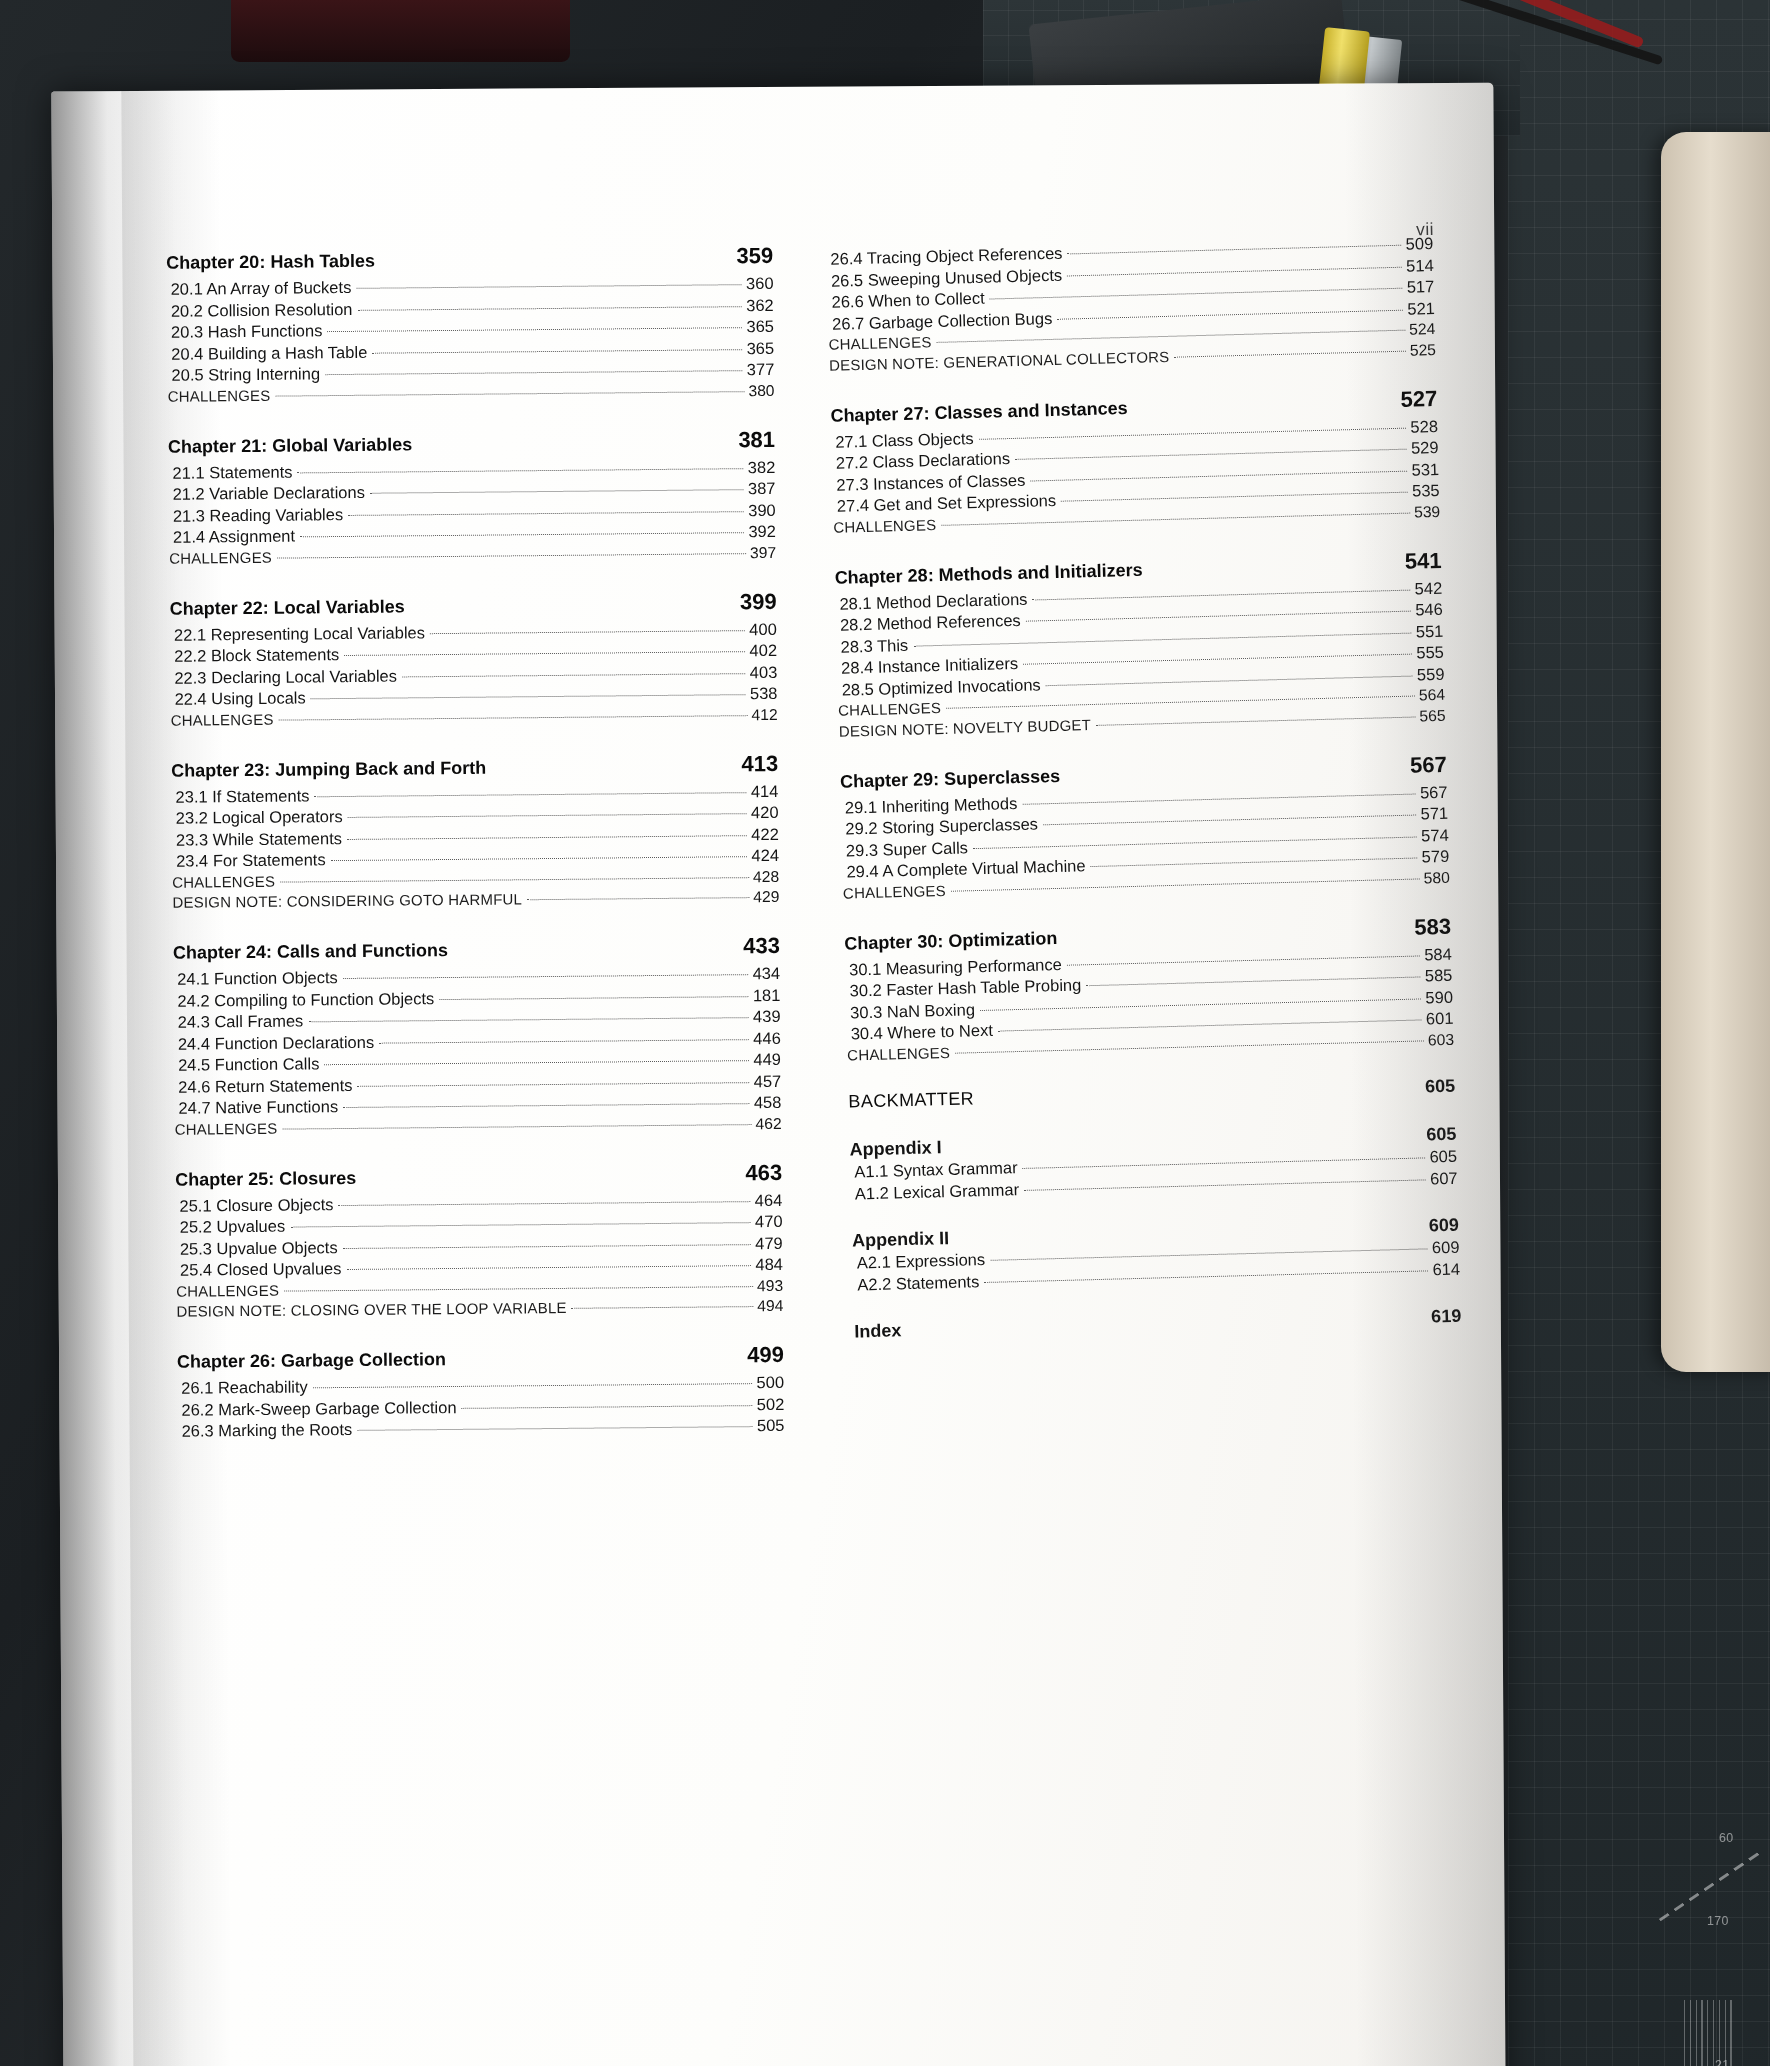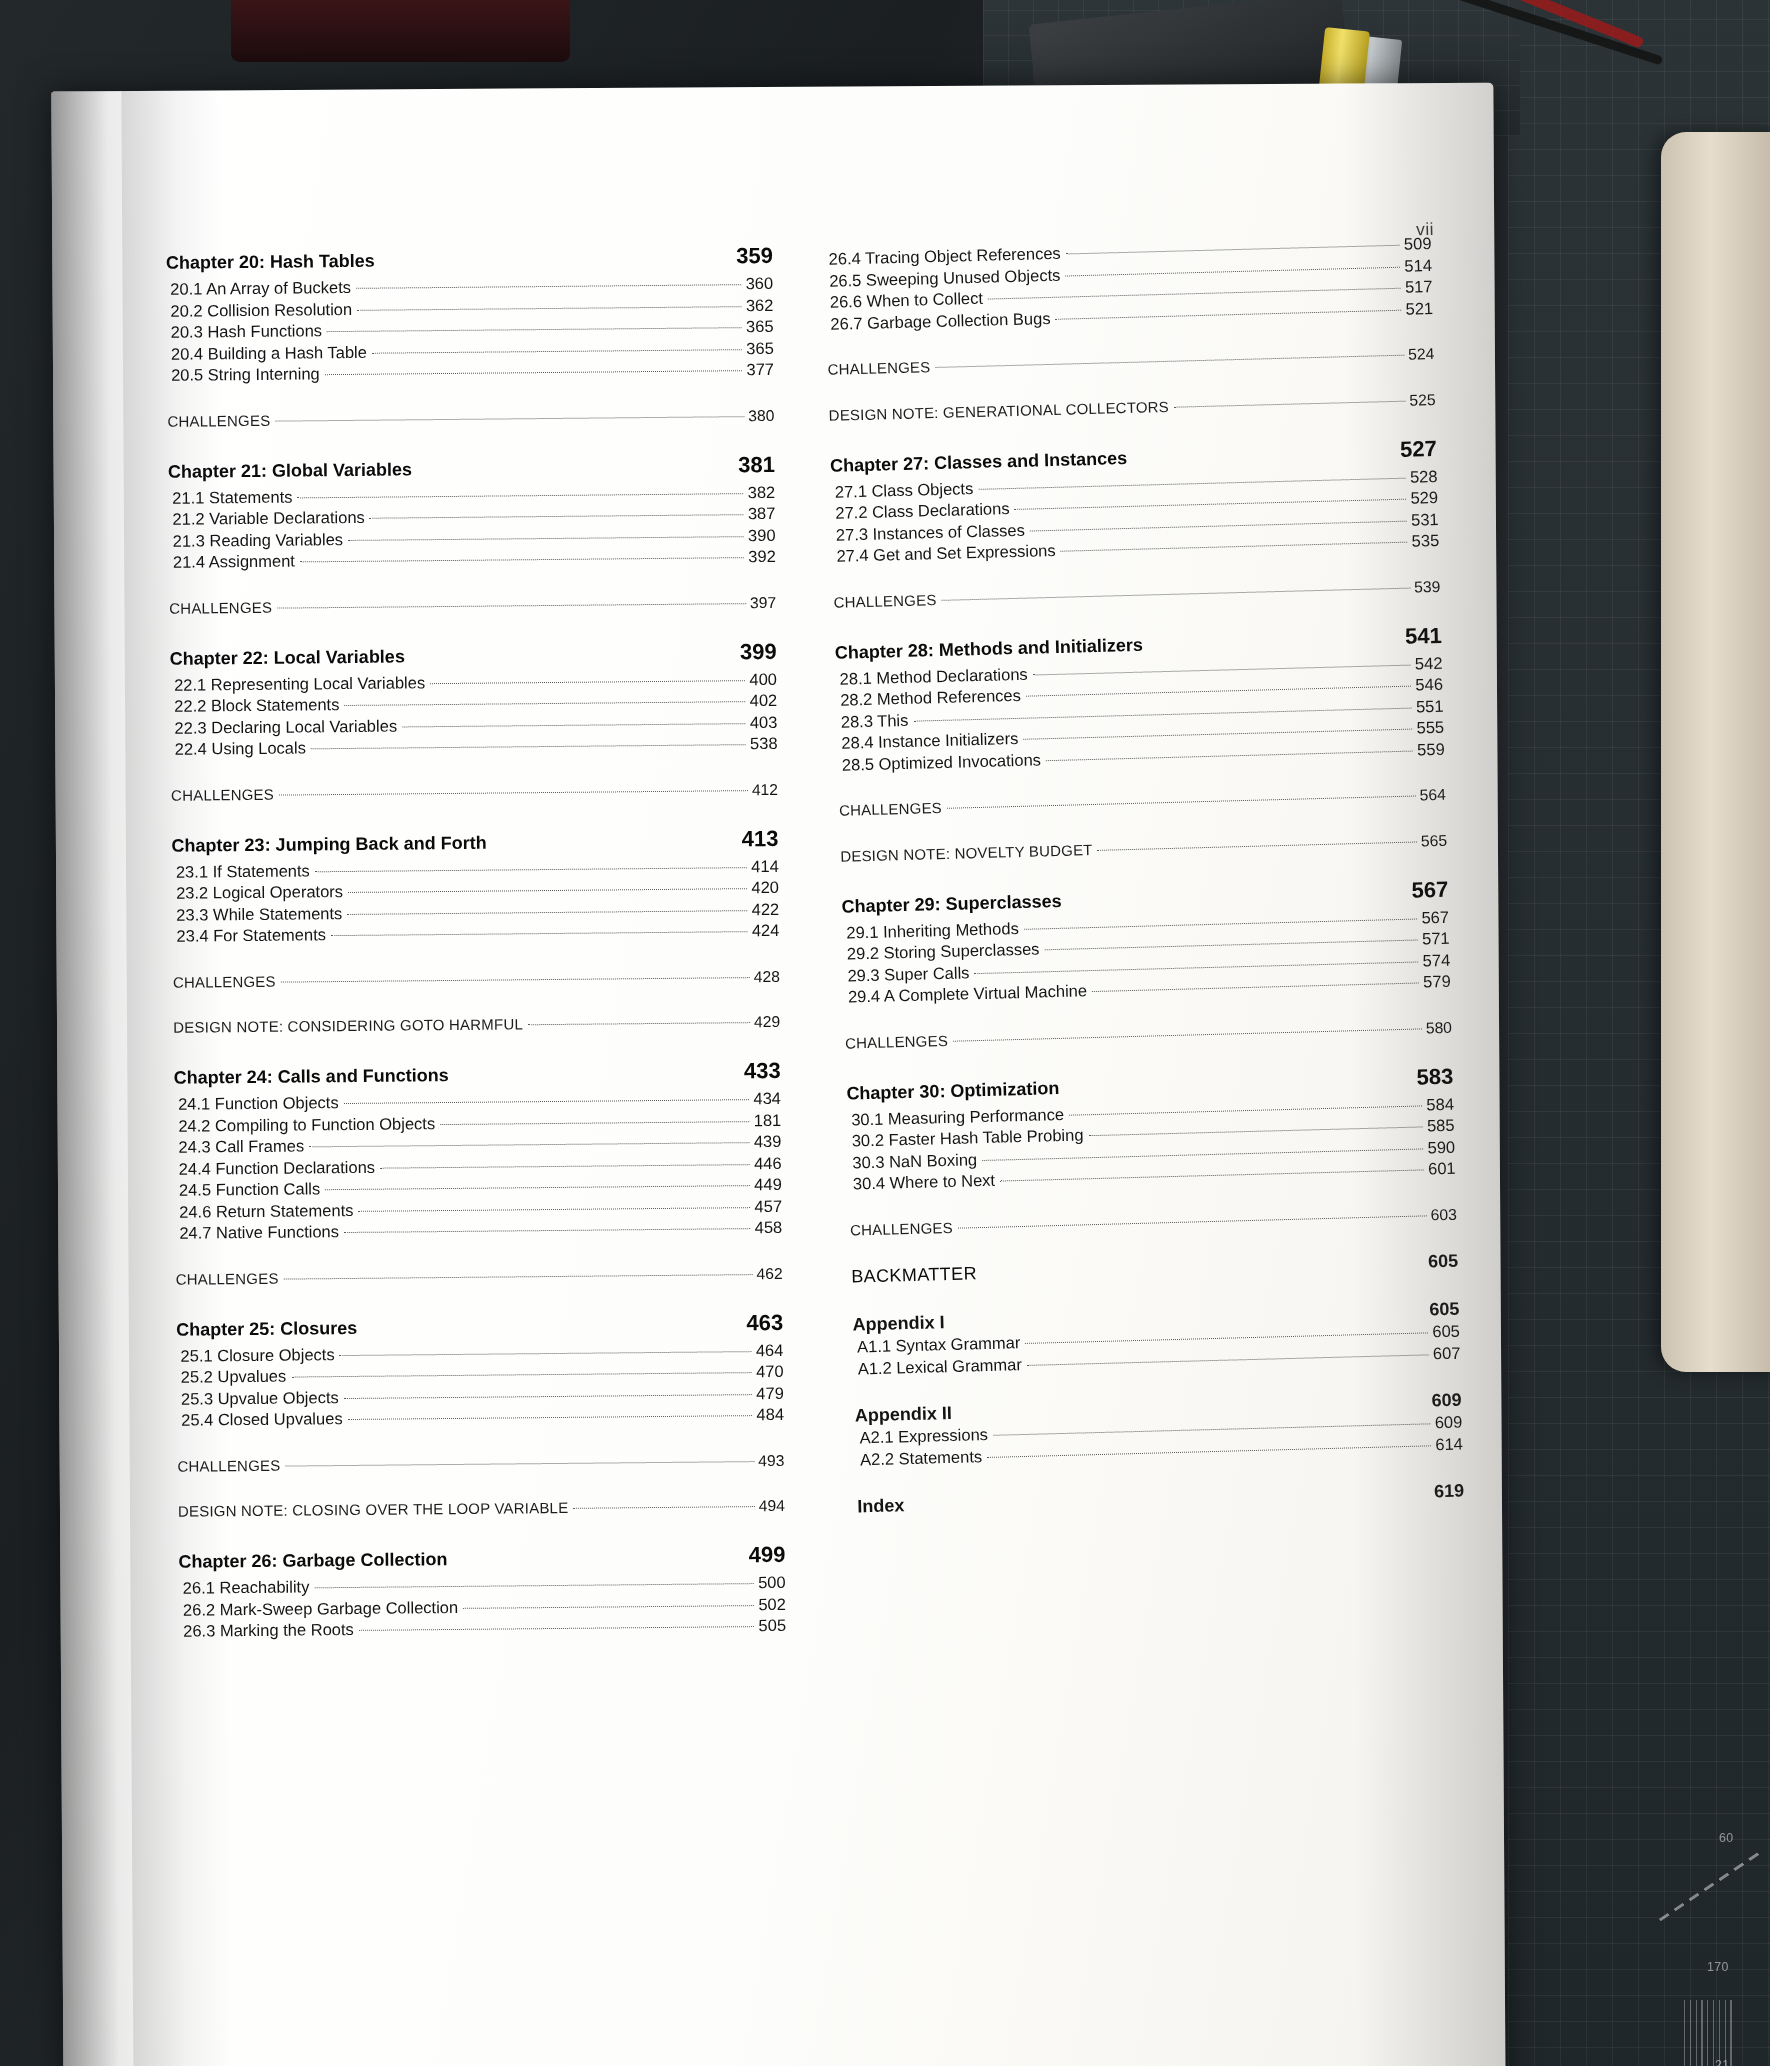--- a/index.html
+++ b/index.html
@@ -169,21 +169,21 @@
   }
   .row .page { font-size: 16.5px; color: #141414; font-variant-numeric: tabular-nums; }
 
   .row.chapter { margin-bottom: 5px; }
   .row.chapter .label { font-size: 18px; font-weight: bold; color: #0b0b0b; }
   .row.chapter .page  { font-size: 22px; font-weight: bold; color: #0b0b0b; }
   .row.chapter .dots  { border-bottom: none; }
 
   .row.section .label { padding-left: 4.1px; }
   .row.caps .label { font-size: 15px; letter-spacing: 0.2px; color: #1d1d1d; }
-  .row.caps .page  { font-size: 15.7px; margin-top: 25px; }
+  .row.caps .page  { font-size: 15.7px; }
 
   .row.backmatter { margin-top: 12.4px; margin-bottom: 4.1px; }
   .row.backmatter .label { font-size: 18px; letter-spacing: 0.4px; color: #0b0b0b; }
   .row.backmatter .page  { font-size: 18px; font-weight: bold; }
   .row.backmatter .dots  { border-bottom: none; }
 
   .row.appendix .label { font-size: 18px; font-weight: bold; }
   .row.appendix .page  { font-size: 18px; font-weight: bold; }
   .row.appendix .dots  { border-bottom: none; }
 
@@ -203,21 +203,21 @@
   <div id="clutter-a"></div>
   <div id="clutter-b"></div>
   <div id="cable1"></div>
   <div id="cable2"></div>
   <div id="tool-grey"></div>
   <div id="tool-yellow"></div>
   <div id="beige"></div>
   <div id="mat-diag"></div>
   <div id="mat-ruler"></div>
   <div class="mat-label" style="left:1719px; top:1831px;text-align:center;">60</div>
-  <div class="mat-label" style="left:1707px; top:1960px;">170</div>
+  <div class="mat-label" style="left:1707px; top:1914px;">170</div>
   <div class="mat-label" style="left:1715px; top:2058px;">21</div>
 </div>
 
 <div id="edge"></div>
 
 <div id="book">
   <div id="page">
     <div id="gutter"></div>
     <div id="warp"></div>
 

